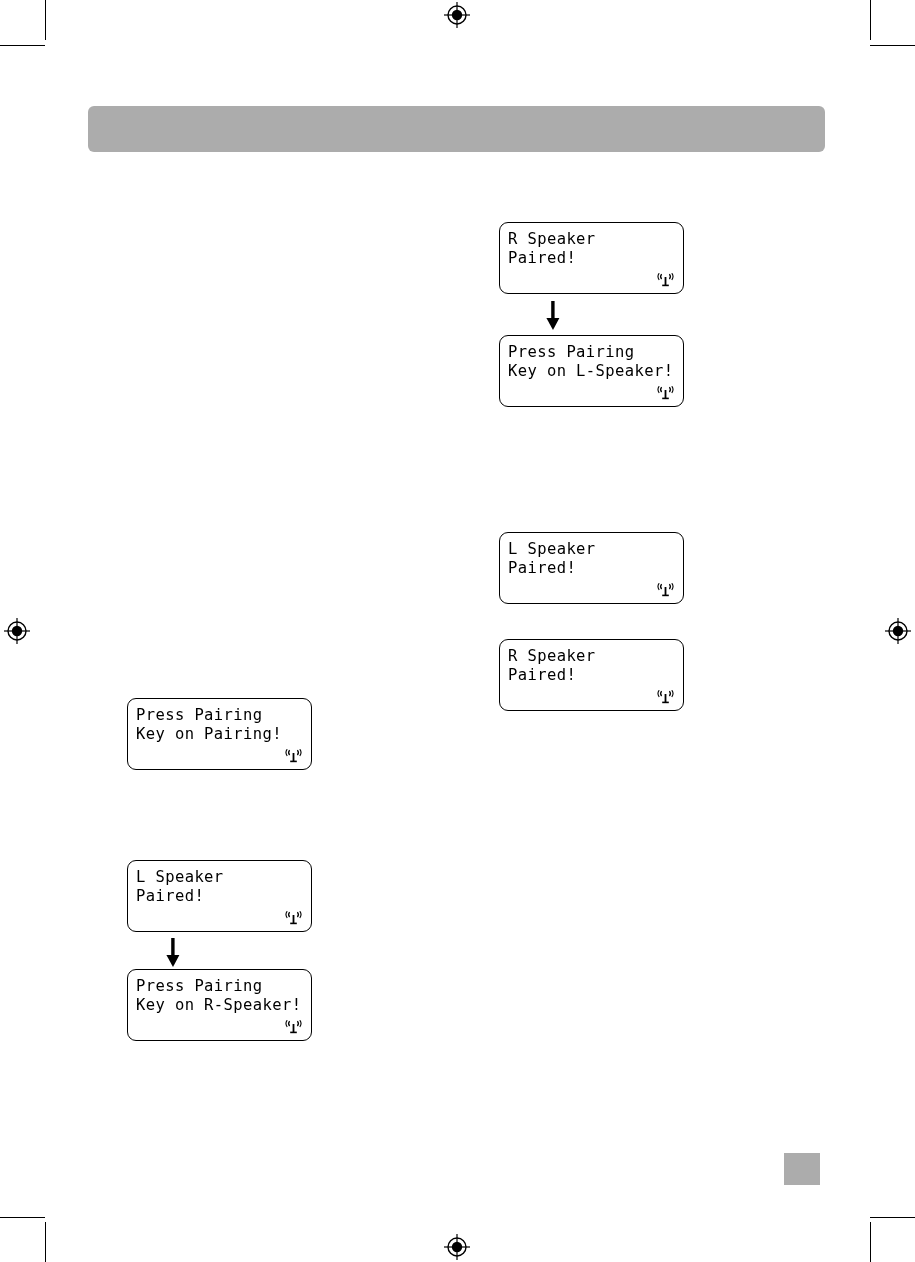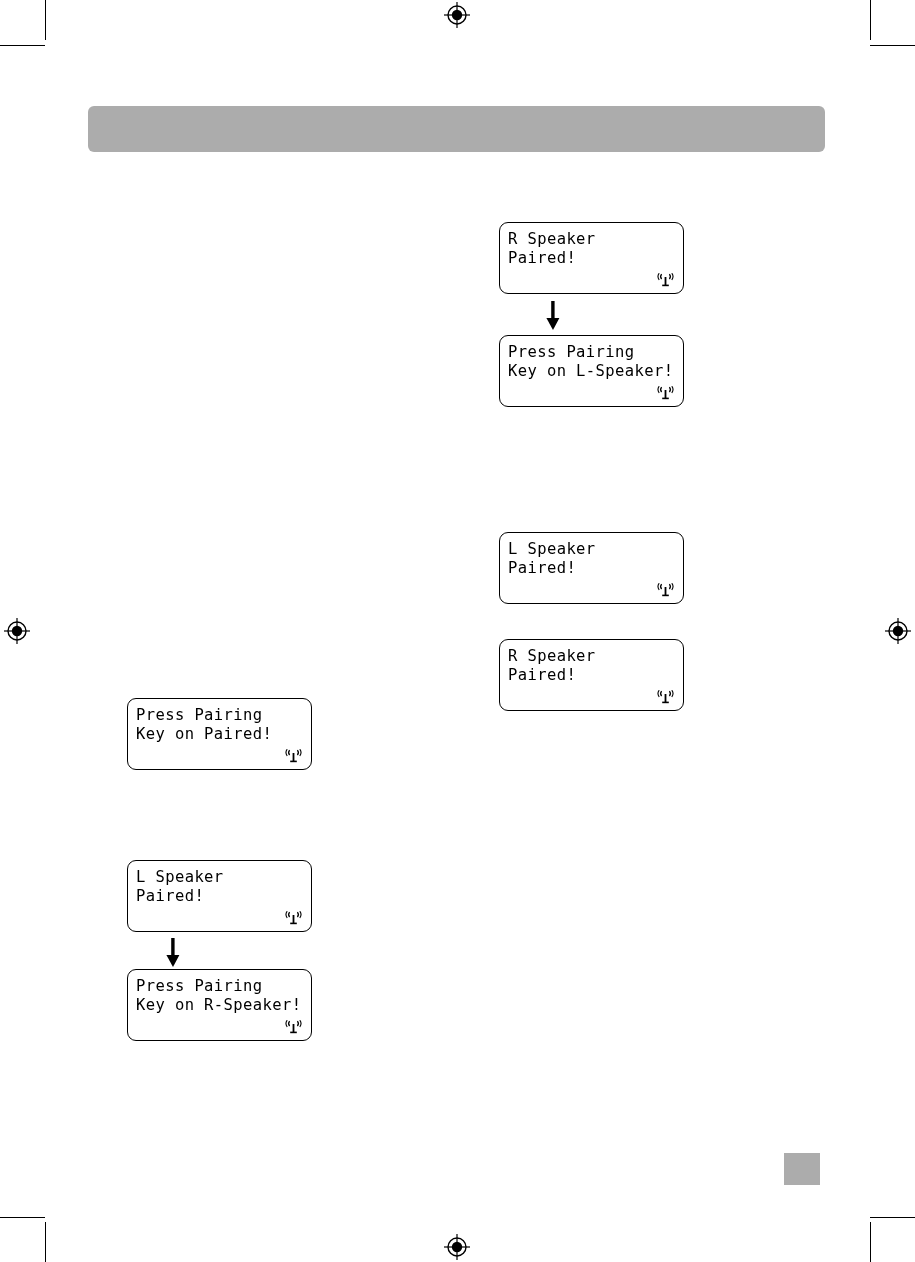--- a/index.html
+++ b/index.html
@@ -186,21 +186,21 @@
       <rect x="5.2" y="11.6" width="6.6" height="1.6" fill="#000"></rect>
       <path d="M4.6 1.2 Q2.6 3.6 4.6 6.0" fill="none" stroke="#000" stroke-width="1.3"></path>
       <path d="M2.2 0.2 Q-0.3 3.6 2.2 7.0" fill="none" stroke="#000" stroke-width="1.1"></path>
       <path d="M12.4 1.2 Q14.4 3.6 12.4 6.0" fill="none" stroke="#000" stroke-width="1.3"></path>
       <path d="M14.8 0.2 Q17.3 3.6 14.8 7.0" fill="none" stroke="#000" stroke-width="1.1"></path>
     </svg>
   </div>
 
   <div class="lcd" style="left:127px; top:698px; width:185px; height:72px;">
     <div class="lcd-line">Press Pairing</div>
-    <div class="lcd-line">Key on Paired!</div>
+    <div class="lcd-line">Key on Pairing!</div>
     <svg class="lcd-antenna" viewBox="0 0 17 15">
       <rect x="7.6" y="4" width="1.8" height="9" fill="#000"></rect>
       <rect x="5.2" y="11.6" width="6.6" height="1.6" fill="#000"></rect>
       <path d="M4.6 1.2 Q2.6 3.6 4.6 6.0" fill="none" stroke="#000" stroke-width="1.3"></path>
       <path d="M2.2 0.2 Q-0.3 3.6 2.2 7.0" fill="none" stroke="#000" stroke-width="1.1"></path>
       <path d="M12.4 1.2 Q14.4 3.6 12.4 6.0" fill="none" stroke="#000" stroke-width="1.3"></path>
       <path d="M14.8 0.2 Q17.3 3.6 14.8 7.0" fill="none" stroke="#000" stroke-width="1.1"></path>
     </svg>
   </div>
 

